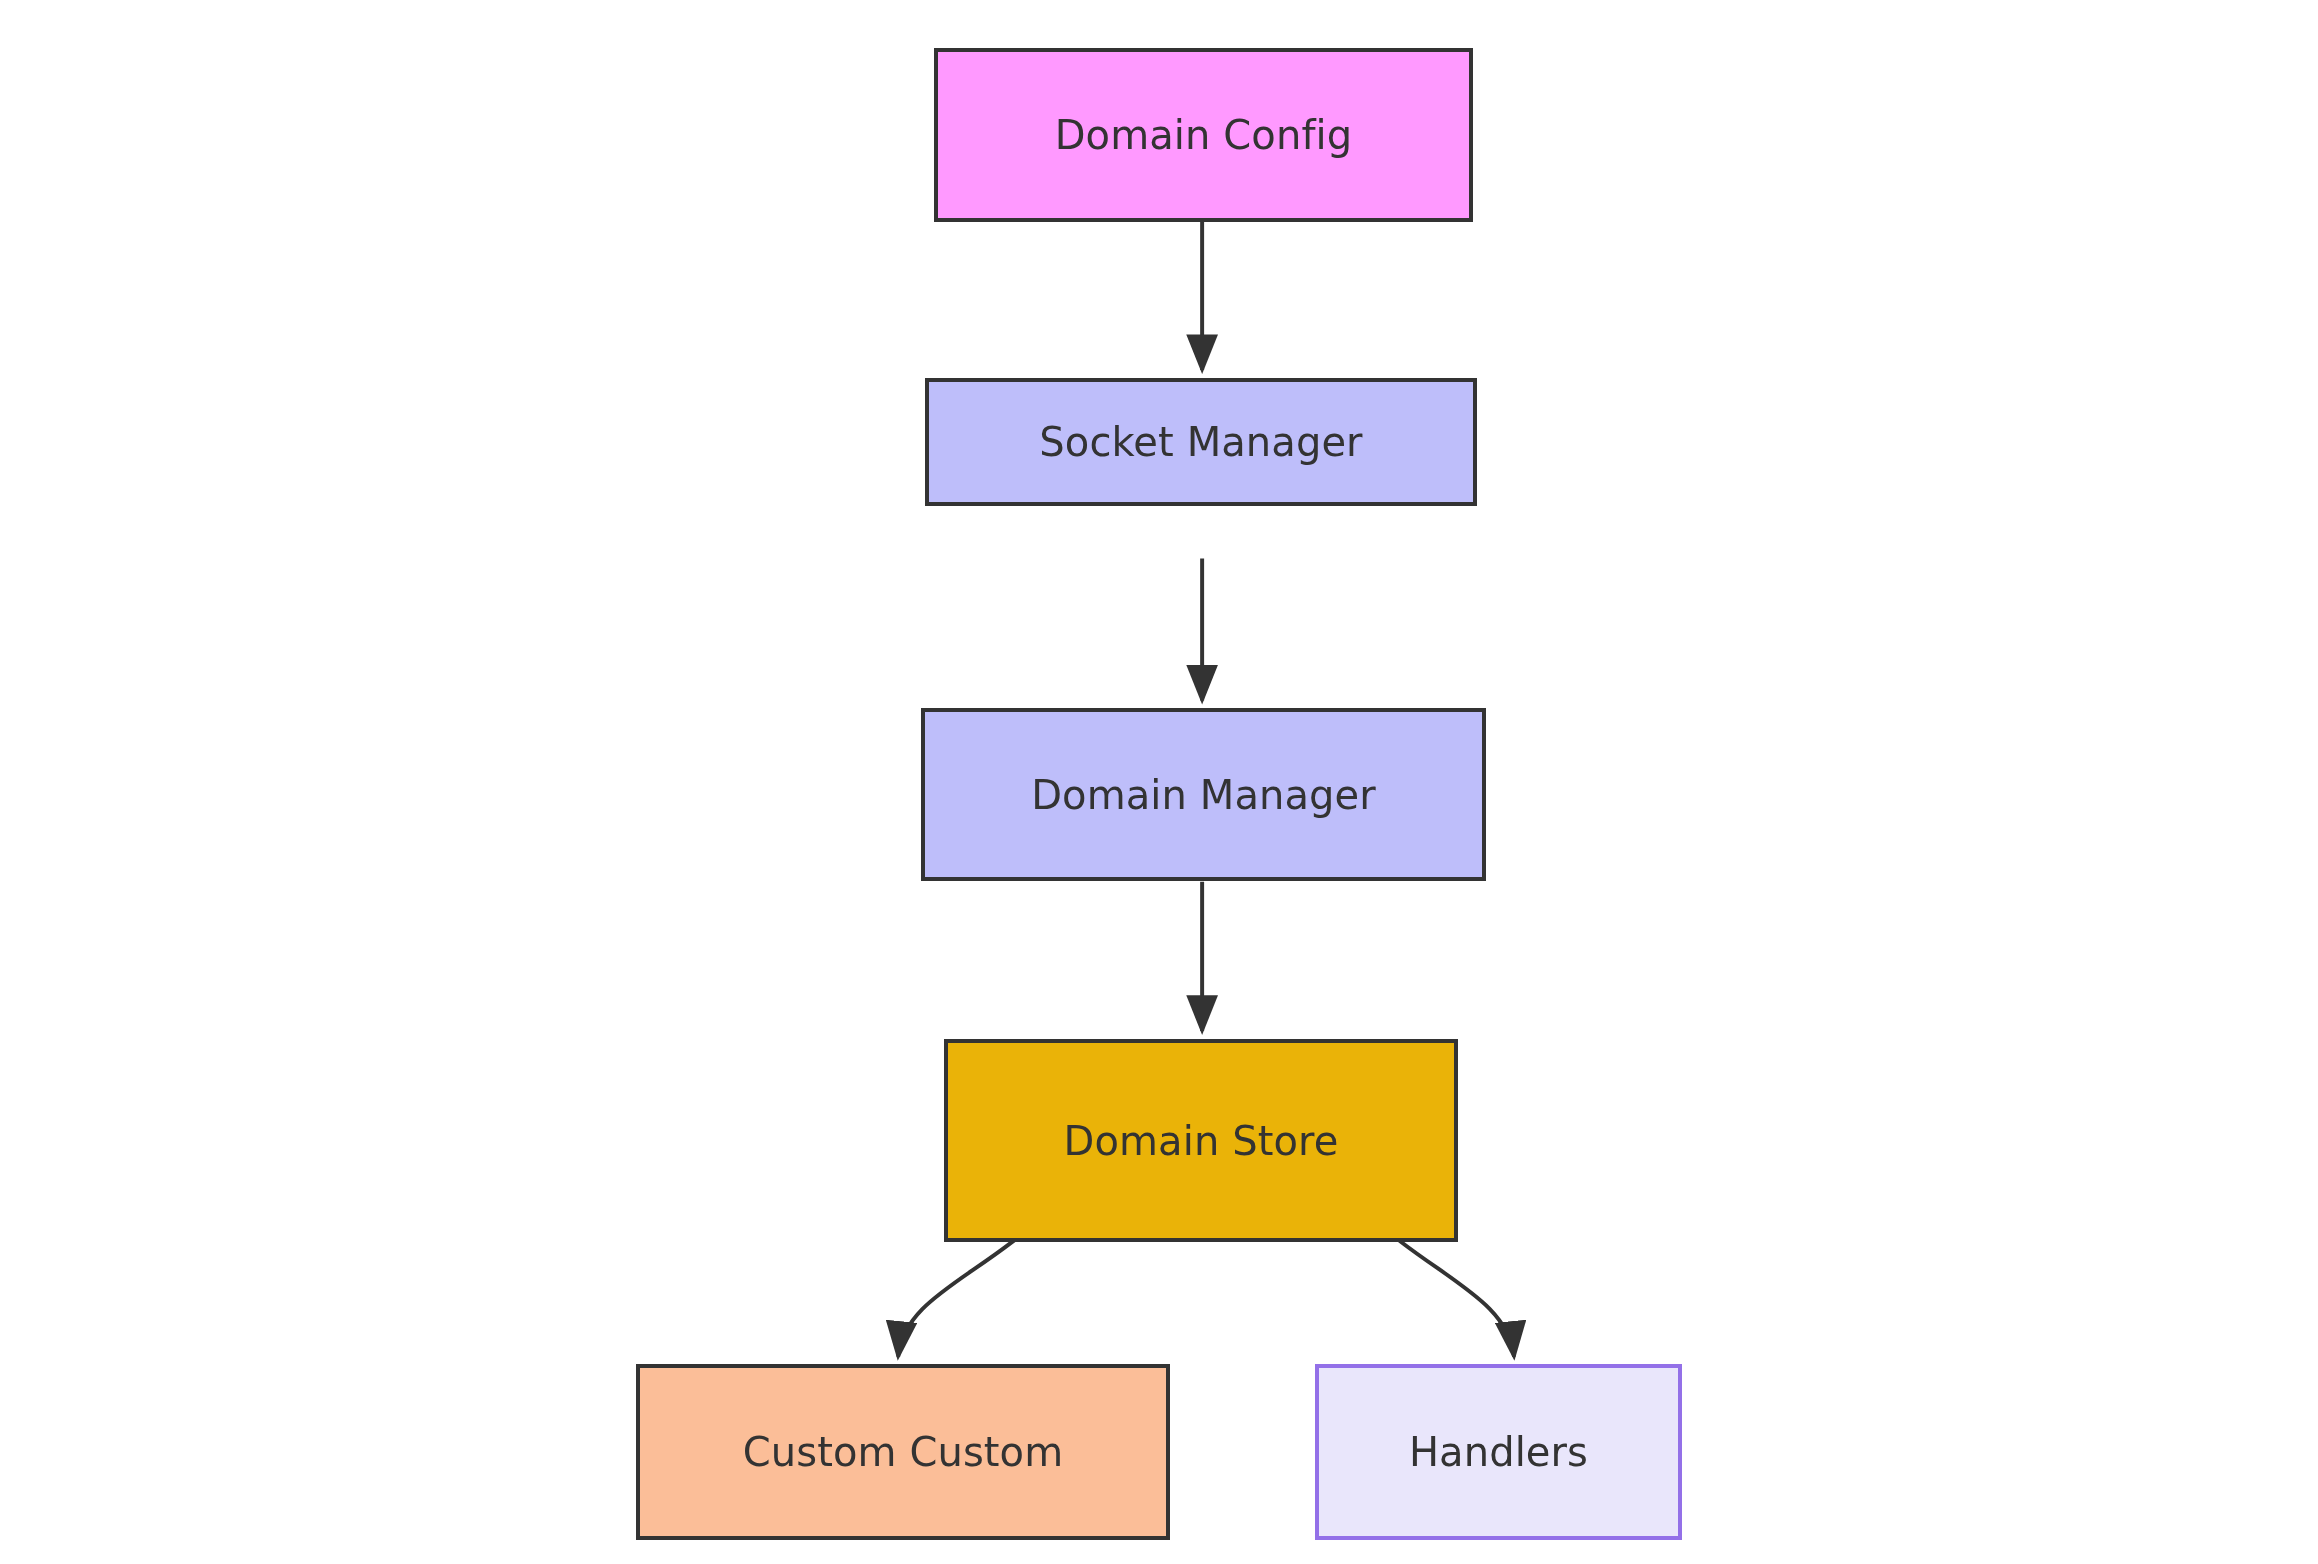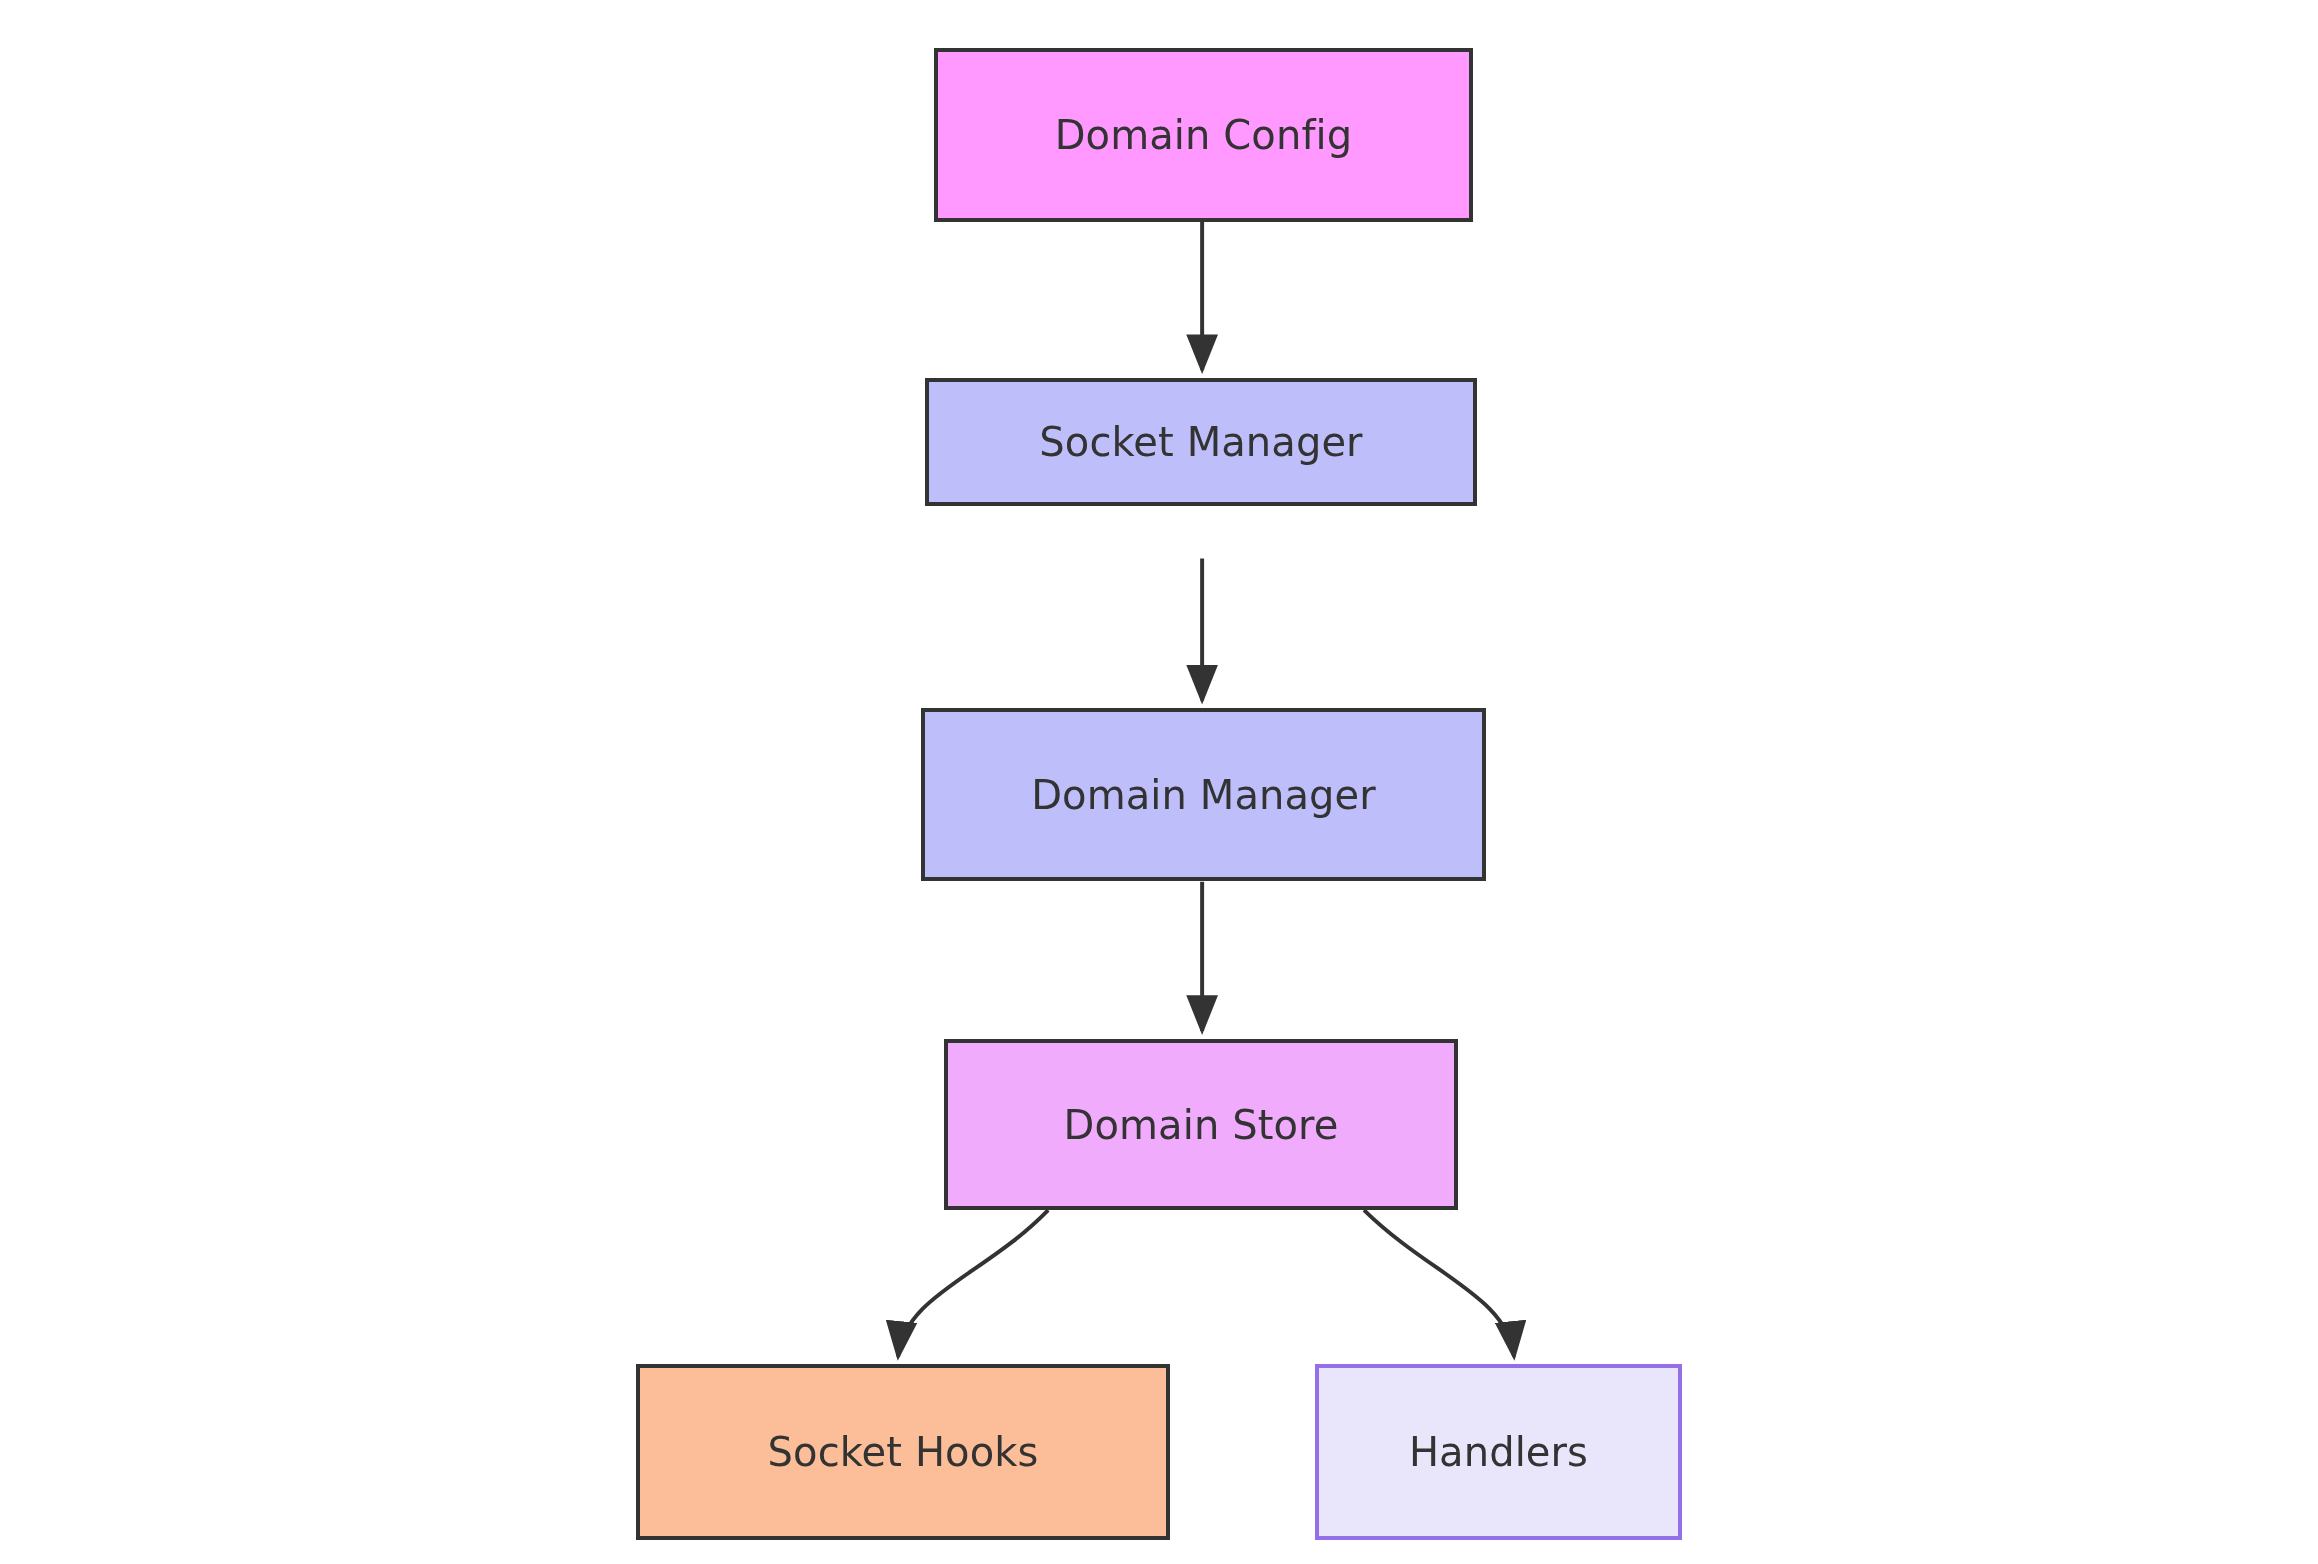--- a/index.html
+++ b/index.html
@@ -71,26 +71,26 @@
   </div>
 
   <div class="node" style="left: 925px; top: 378px; width: 552px; height: 128px; background: rgb(190, 190, 250); border-color: rgb(51, 51, 51); border-width: 4px; justify-content: center;">
     <span class="node-label">Socket Manager</span>
   </div>
 
   <div class="node" style="left: 921px; top: 708px; width: 565px; height: 173px; background: rgb(190, 190, 250); border-color: rgb(51, 51, 51); border-width: 4px; text-align: center;">
     <span class="node-label">Domain Manager</span>
   </div>
 
-  <div class="node" style="left: 944px; top: 1039px; width: 514px; height: 171px; background: #f0abfc; border-color: rgb(51, 51, 51); border-width: 4px;">
+  <div class="node" style="left: 944px; top: 1039px; width: 514px; height: 203px; background: #eab308; border-color: rgb(51, 51, 51); border-width: 4px;">
     <span class="node-label">Domain Store</span>
   </div>
 
   <div class="node" style="left: 636px; top: 1364px; width: 534px; height: 176px; background: rgb(251, 190, 152); border-color: rgb(51, 51, 51); border-width: 4px;">
-    <span class="node-label">Socket Hooks</span>
+    <span class="node-label">Custom Custom</span>
   </div>
 
   <div class="node" style="left: 1315px; top: 1364px; width: 367px; height: 176px; background: rgb(233, 230, 251); border-color: rgb(147, 112, 232); border-width: 4px;">
     <span class="node-label">Handlers</span>
   </div>
 
 </div>
 
 
 </body></html>

